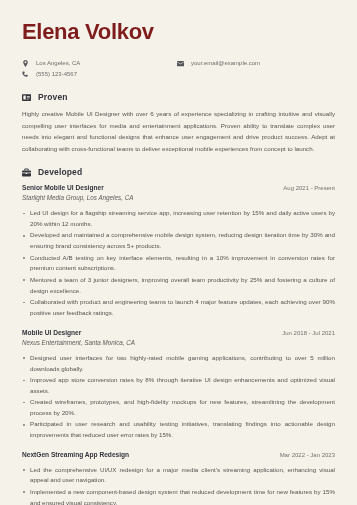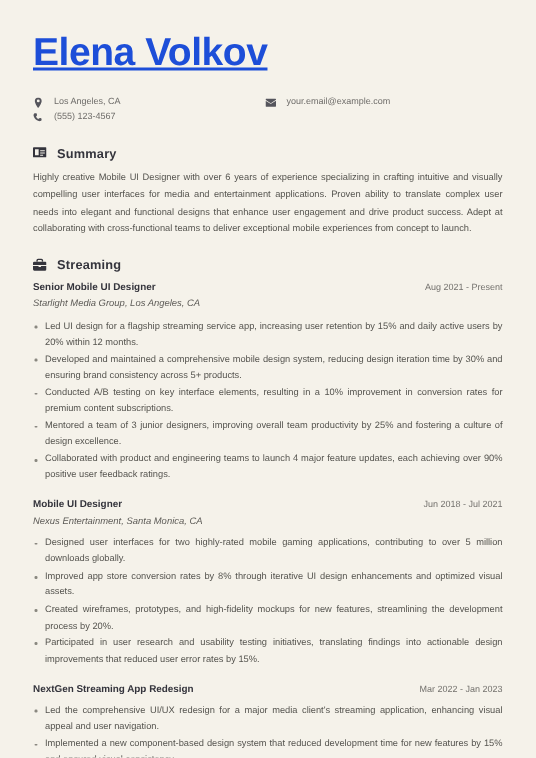--- a/index.html
+++ b/index.html
@@ -18,27 +18,26 @@
     width: 357px;
     height: 505px;
     background: #f5f2ea;
     box-sizing: border-box;
     padding: 20px 22px 0 22px;
     position: relative;
   }
 
   
   .name {
-    font-size: 26px;
+    font-size: 22px;
     font-weight: bold;
     letter-spacing: -0.3px;
-    color: #1d4ed8;
+    color: #7f1d1d;
     line-height: 1.1;
     margin: 0 0 16px 0;
-    text-decoration: underline;
   }
   .contact-grid {
     display: flex;
     flex-direction: row;
     margin-bottom: 14px;
   }
   .contact-col {
     display: flex;
     flex-direction: column;
     gap: 3px;
@@ -190,33 +189,33 @@
     </div>
   </div>
 
   <div class="section">
     <div class="section-head">
       <span class="ico">
         <svg width="9" height="9" viewBox="0 0 16 12" fill="currentColor">
           <path d="M1 0h14a1 1 0 0 1 1 1v10a1 1 0 0 1-1 1H1a1 1 0 0 1-1-1V1a1 1 0 0 1 1-1zm1.4 2.4v7.2h4.3V2.4H2.4zm6.1 1.1v1.2H14V3.5H8.5zm0 2.7v1.2H14V6.2H8.5zm0 2.7V10H12V8.9H8.5z"></path>
         </svg>
       </span>
-      <span class="section-title">Summary</span>
+      <span class="section-title">Proven</span>
     </div>
     <p class="summary-text">Highly creative Mobile UI Designer with over 6 years of experience specializing in crafting intuitive and visually compelling user interfaces for media and entertainment applications. Proven ability to translate complex user needs into elegant and functional designs that enhance user engagement and drive product success. Adept at collaborating with cross-functional teams to deliver exceptional mobile experiences from concept to launch.</p>
   </div>
 
   <div class="section">
     <div class="section-head">
       <span class="ico">
         <svg width="9" height="9" viewBox="0 0 16 14" fill="currentColor">
           <path d="M6 0h4a2 2 0 0 1 2 2v1h-1.6V2a.5.5 0 0 0-.5-.5H6.1a.5.5 0 0 0-.5.5v1H4V2a2 2 0 0 1 2-2zM0 5a1.5 1.5 0 0 1 1.5-1.5h13A1.5 1.5 0 0 1 16 5v2.2H0V5zm0 3.5h6.6v1.2h2.8V8.5H16v3.9A1.6 1.6 0 0 1 14.4 14H1.6A1.6 1.6 0 0 1 0 12.4V8.5z"></path>
         </svg>
       </span>
-      <span class="section-title">Streaming</span>
+      <span class="section-title">Developed</span>
     </div>
 
     <div class="entry">
       <div class="entry-top">
         <span class="entry-title">Senior Mobile UI Designer</span>
         <span class="entry-date">Aug 2021 - Present</span>
       </div>
       <div class="entry-sub">Starlight Media Group, Los Angeles, CA</div>
       <ul class="bullets">
         <li>Led UI design for a flagship streaming service app, increasing user retention by 15% and daily active users by 20% within 12 months.</li>

